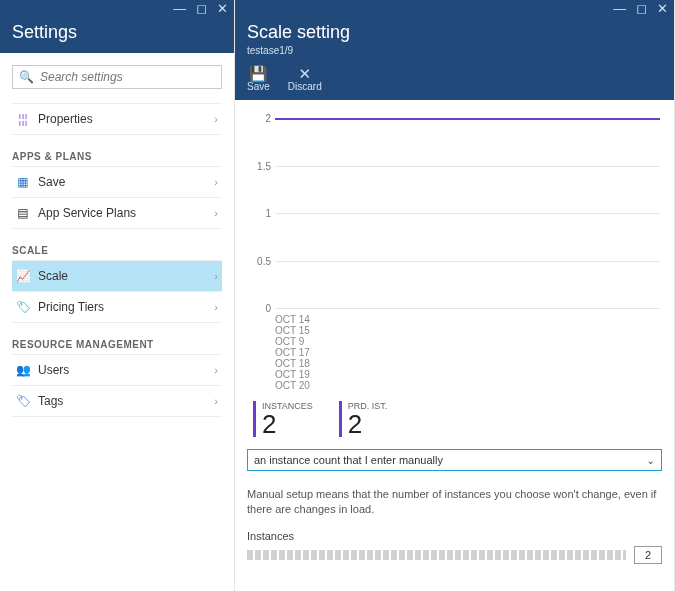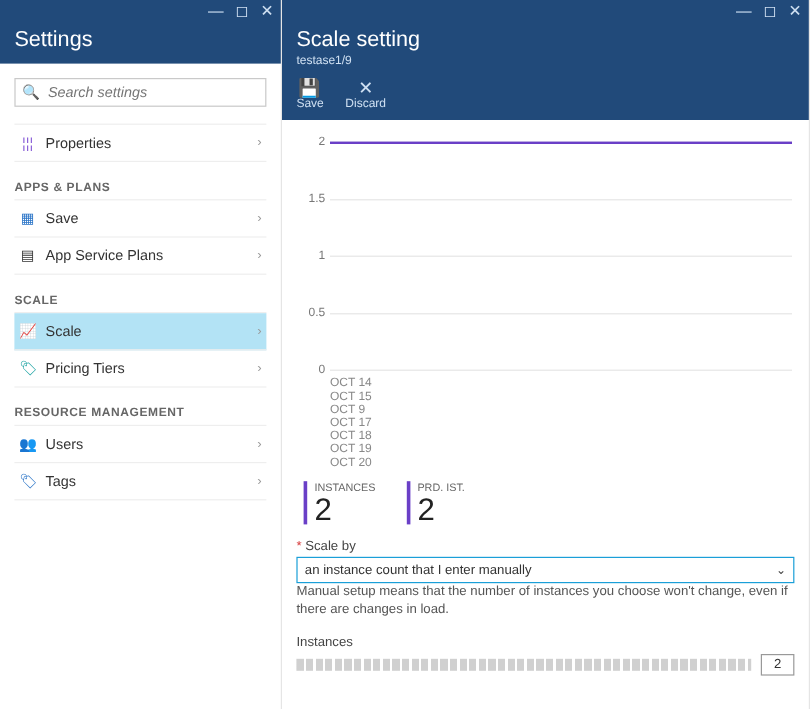--- a/index.html
+++ b/index.html
@@ -46,21 +46,21 @@
   .metric .m-top { font-size: 9px; color: #666; }
   .metric .m-val { font-size: 26px; font-weight: 300; color: #222; line-height: 1; }
 
   .field-block { margin-top: 12px; }
   .field-label { font-size: 11px; color: #444; margin-bottom: 3px; }
   .req-star { color: #d84141; margin-right: 3px; }
   .select-wrap { border: 1px solid #1a9fd8; padding: 4px 6px; display: flex; justify-content: space-between; align-items: center; cursor: pointer; }
   .select-wrap .sv { color: #333; font-size: 11px; }
   .caret { font-size: 10px; color: #444; }
   .desc-head { font-size: 11px; color: #555; margin-top: 8px; }
-  .desc-body { font-size: 11px; color: #555; margin-top: 0px; line-height: 1.4; }
+  .desc-body { font-size: 11px; color: #555; margin-top: 16px; line-height: 1.4; }
 
   .slider-row { display: flex; align-items: center; gap: 8px; margin-top: 4px; }
   .slider-track { flex:1; height: 10px; background: repeating-linear-gradient(90deg,#d0d0d0 0 6px,#fff 6px 8px); position: relative; }
   .num-box { width: 28px; height: 18px; border: 1px solid #999; font-size: 11px; text-align: center; line-height: 16px; }
 
   .ic-purple { color: #8a5fd8; }
   .ic-blue { color: #2a74c7; }
   .ic-dark { color: #333; }
   .ic-teal { color: #1aa2a2; }
 </style>
@@ -200,23 +200,20 @@
         <div class="m-top">INSTANCES</div>
         <div class="m-val">2</div>
       </div>
       <div class="metric">
         <div class="m-top">PRD. IST.</div>
         <div class="m-val">2</div>
       </div>
     </div>
 
     <div class="field-block">
-      <div class="field-label">
-        <span class="req-star">*</span><span>Scale by</span>
-      </div>
       <div class="select-wrap">
         <span class="sv">an instance count that I enter manually</span>
         <span class="caret">⌄</span>
       </div>
     </div>
 
     <div class="desc-body">Manual setup means that the number of instances you choose won't change, even if there are changes in load.</div>
 
     <div class="field-block">
       <div class="field-label">Instances</div>

